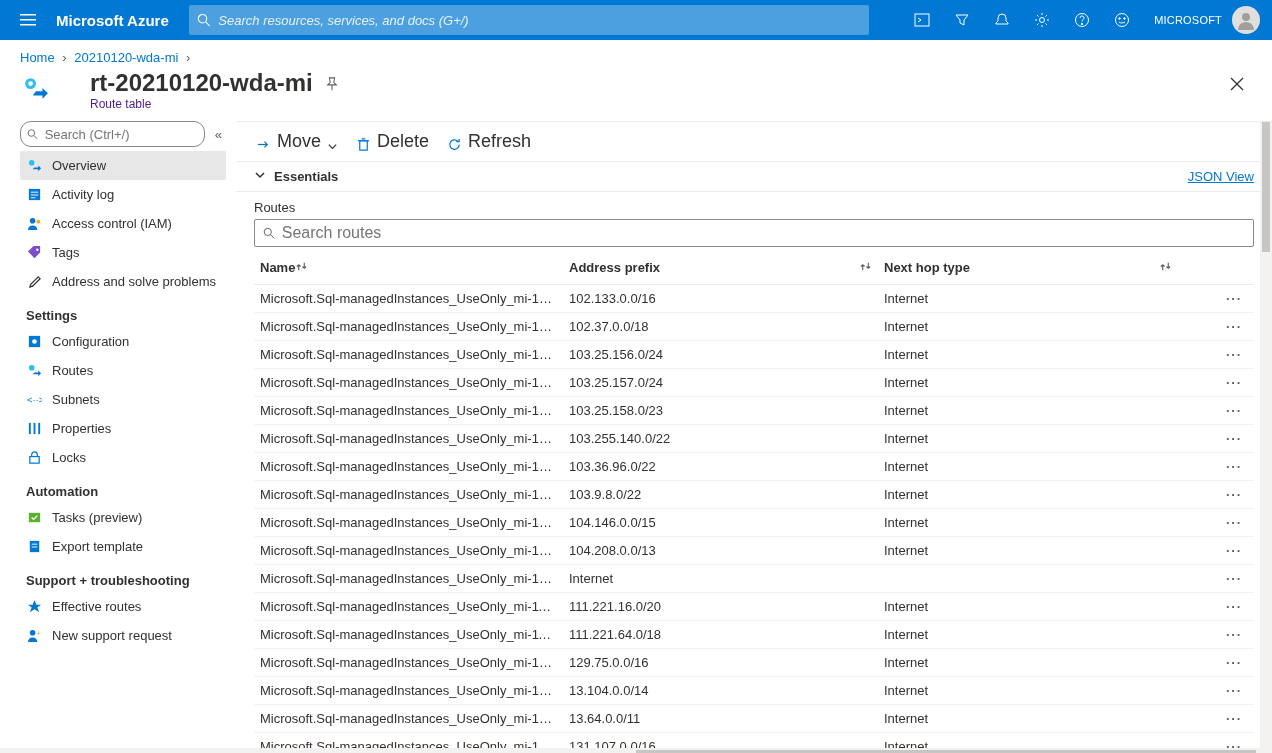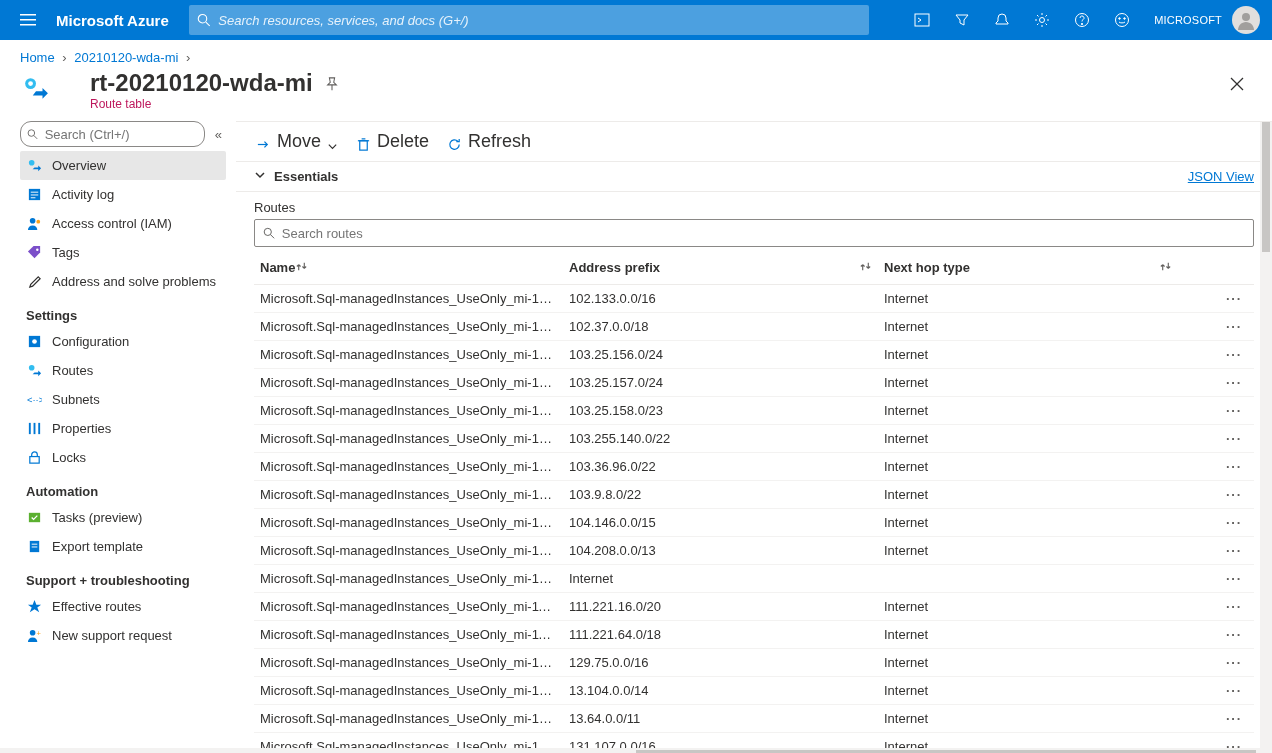--- a/index.html
+++ b/index.html
@@ -20,21 +20,21 @@
 .top-user span { font-size: 11px; letter-spacing: .2px; }
 .avatar { width: 28px; height: 28px; border-radius: 50%; background: #e1dfdd; display: flex; align-items: center; justify-content: center; }
 .avatar svg { width:20px; height:20px; fill:#a19f9d;}
 .breadcrumb { padding: 10px 20px 4px; font-size: 13px; color: #605e5c;}
 .breadcrumb a { color: #0078d4; text-decoration: none; cursor:pointer; }
 .breadcrumb .sep { color: #605e5c; padding: 0 4px; }
 .blade-header { display:flex; align-items:flex-start; padding: 0 20px 10px; gap: 32px; }
 .blade-icon { width:32px; height:32px; display:flex; align-items:center; justify-content:center; margin-right:6px; margin-top:4px;}
 .blade-icon svg{ width:26px; height:26px;}
 .blade-title h1 { font-size: 24px; font-weight: 600; display:flex; align-items:center; gap:12px;}
-.blade-title .subtitle { font-size: 12px; color: #be185d; }
+.blade-title .subtitle { font-size: 12px; color: #4c1d95; }
 .pin-btn { cursor:pointer; }
 .pin-btn svg{width:14px;height:14px; fill:#605e5c;}
 .close-btn { margin-left:auto; cursor:pointer; padding:8px;}
 .close-btn svg{width:14px;height:14px; stroke:#323130; stroke-width:1.2; fill:none;}
 .blade-body{ display:flex; height: calc(753px - 40px - 30px - 56px); }
 .sidebar { width: 236px; border-right: none; padding:0 10px 10px 20px; overflow-y:auto;}
 .side-search-row{display:flex; align-items:center; gap:6px; margin-bottom:4px;}
 .side-search { flex:1; height:26px; border:1px solid #8a8886; border-radius:11px; display:flex; align-items:center; padding:0 6px;}
 .side-search svg{ width:13px; height:13px; fill:#605e5c; margin-right:6px;}
 .side-search input{ border:none; outline:none; width:100%; font-size:13px;}
@@ -50,21 +50,21 @@
 .cmd svg{ width:15px; height:15px; fill:none; stroke:#0078d4; stroke-width:1.3;}
 .essentials{ height:30px; display:flex; align-items:center; padding:0 18px; border-bottom:1px solid #edebe9; font-size:13px;}
 .essentials .chev{ margin-right:8px; cursor:pointer;}
 .essentials .chev svg{width:12px;height:12px; stroke:#323130; stroke-width:1.5; fill:none;}
 .essentials .title{ font-weight:600;}
 .essentials .json{ margin-left:auto; color:#0078d4; cursor:pointer; font-size:13px;text-decoration:underline;}
 .routes-area{ flex:1; padding:8px 18px 0; overflow:hidden; display:flex; flex-direction:column;}
 .routes-label{ font-size:13px; color:#323130; margin-bottom:4px;}
 .routes-search{ height:28px; border:1px solid #8a8886; border-radius:2px; display:flex; align-items:center; padding:0 8px; margin-bottom:4px;}
 .routes-search svg{width:13px;height:13px; fill:#605e5c; margin-right:6px;}
-.routes-search input{ border:none; outline:none; width:100%; font-size:13px;}
+.routes-search input{ border:none; outline:none; width:100%; font-size:16px;}
 .table{ flex:1; overflow:hidden;}
 .thead{ display:flex; align-items:center; height:34px; border-bottom:1px solid #edebe9; font-weight:400; color:#323130;}
 .col-name{ flex:0 0 315px; padding-left:6px; display:flex; align-items:center; padding-right:12px; font-weight:700;}
 .col-prefix{ flex:0 0 315px; display:flex; align-items:center; justify-content:space-between; padding-right:12px; font-weight:600;}
 .col-hop{ flex:0 0 300px; display:flex; align-items:center; justify-content:space-between; padding-right:12px; font-weight:600;}
 .col-actions{ flex:0 0 34px;}
 .sort-icon svg{width:13px;height:13px; stroke:#605e5c; stroke-width:1.2; fill:none;}
 .tbody{ overflow-y:auto; height: calc(100% - 34px);}
 .trow{ display:flex; align-items:center; height:28px; border-bottom:1px solid #f3f2f1; font-size:13px; color:#323130;}
 .trow .cname{ flex:0 0 315px; padding-left:6px; overflow:hidden; white-space:nowrap; text-overflow:ellipsis; padding-right:12px; cursor:pointer;}

